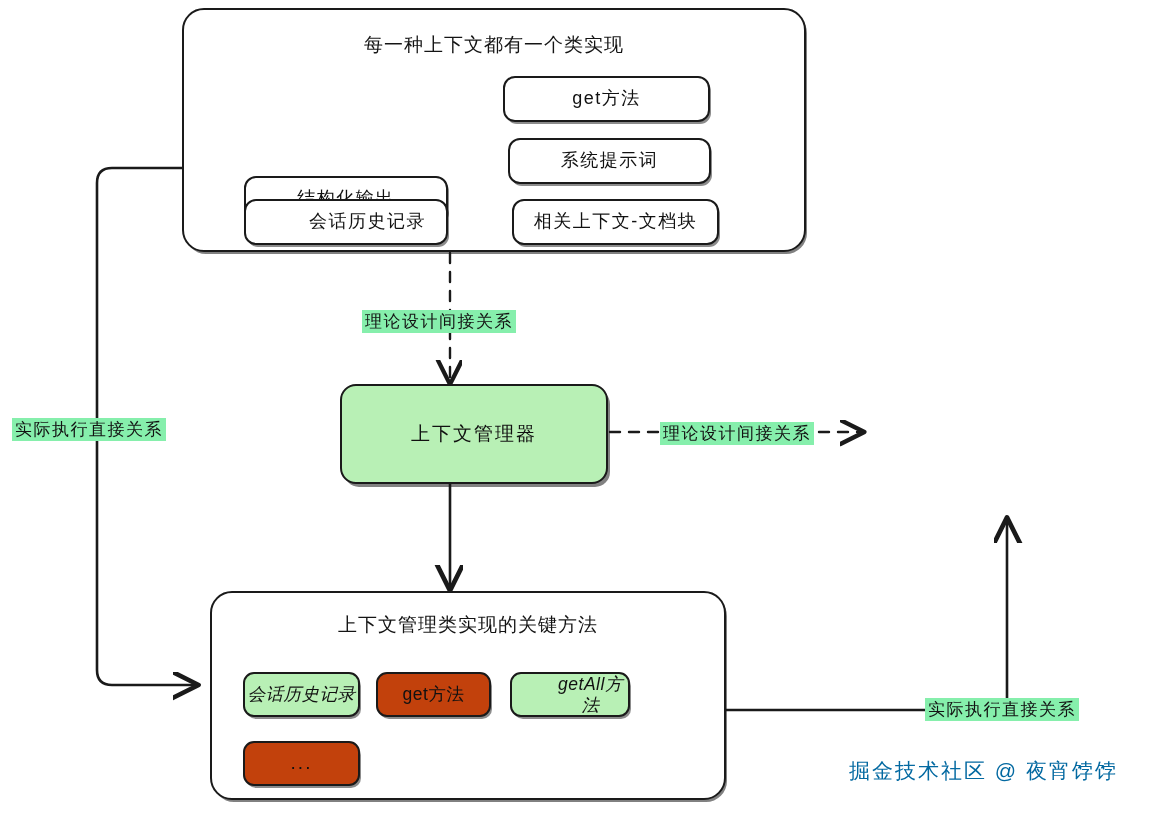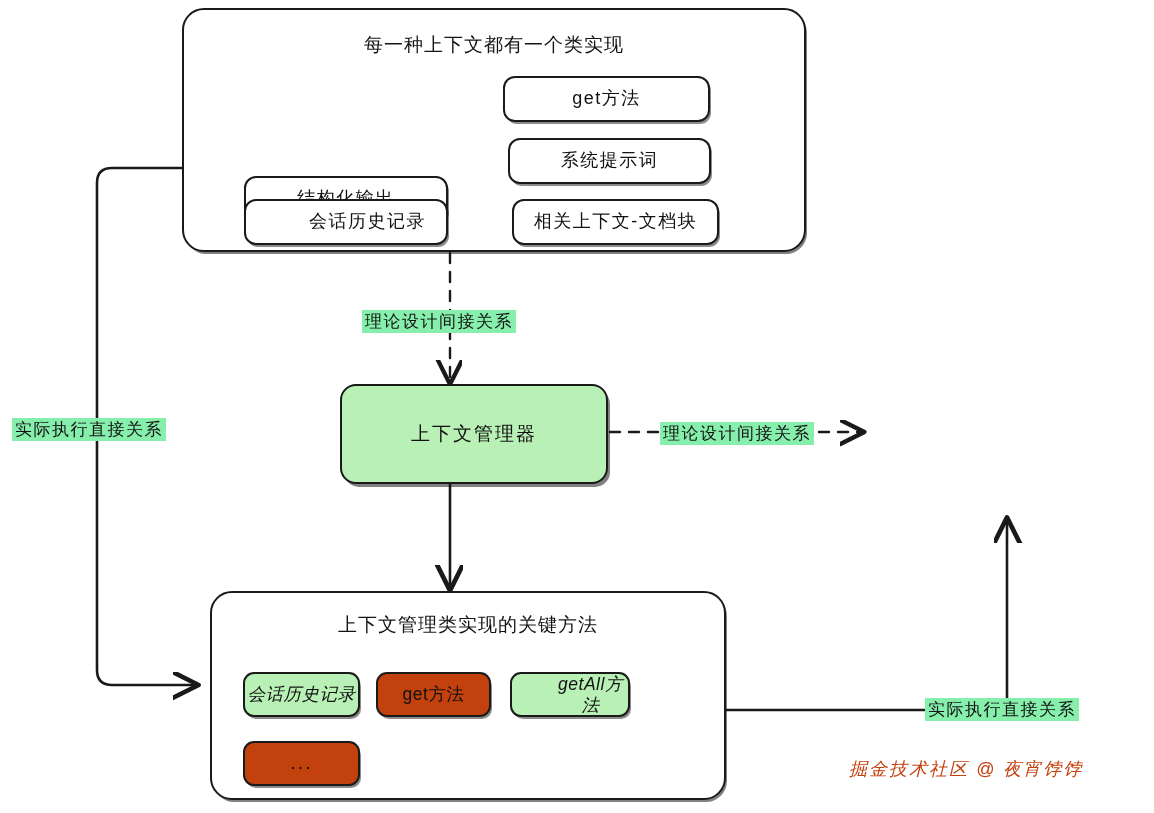--- a/index.html
+++ b/index.html
@@ -78,25 +78,24 @@
     position: absolute;
     font-size: 17px;
     color: #131313;
     letter-spacing: 1.5px;
     white-space: nowrap;
     background: #86efac;
     padding: 0 3px;
   }
   .watermark {
     position: absolute;
-    font-size: 18px;
-    color: #c2410c;
+    font-size: 21px;
+    color: #0369a1;
     letter-spacing: 2px;
     white-space: nowrap;
-    font-style: italic;
   }
   .dots { font-size: 19px; letter-spacing: 2px; }
 </style>
 </head>
 <body>
 
 <div id="canvas">
 
   <svg class="layer" viewBox="0 0 1154 813">
     <defs>

